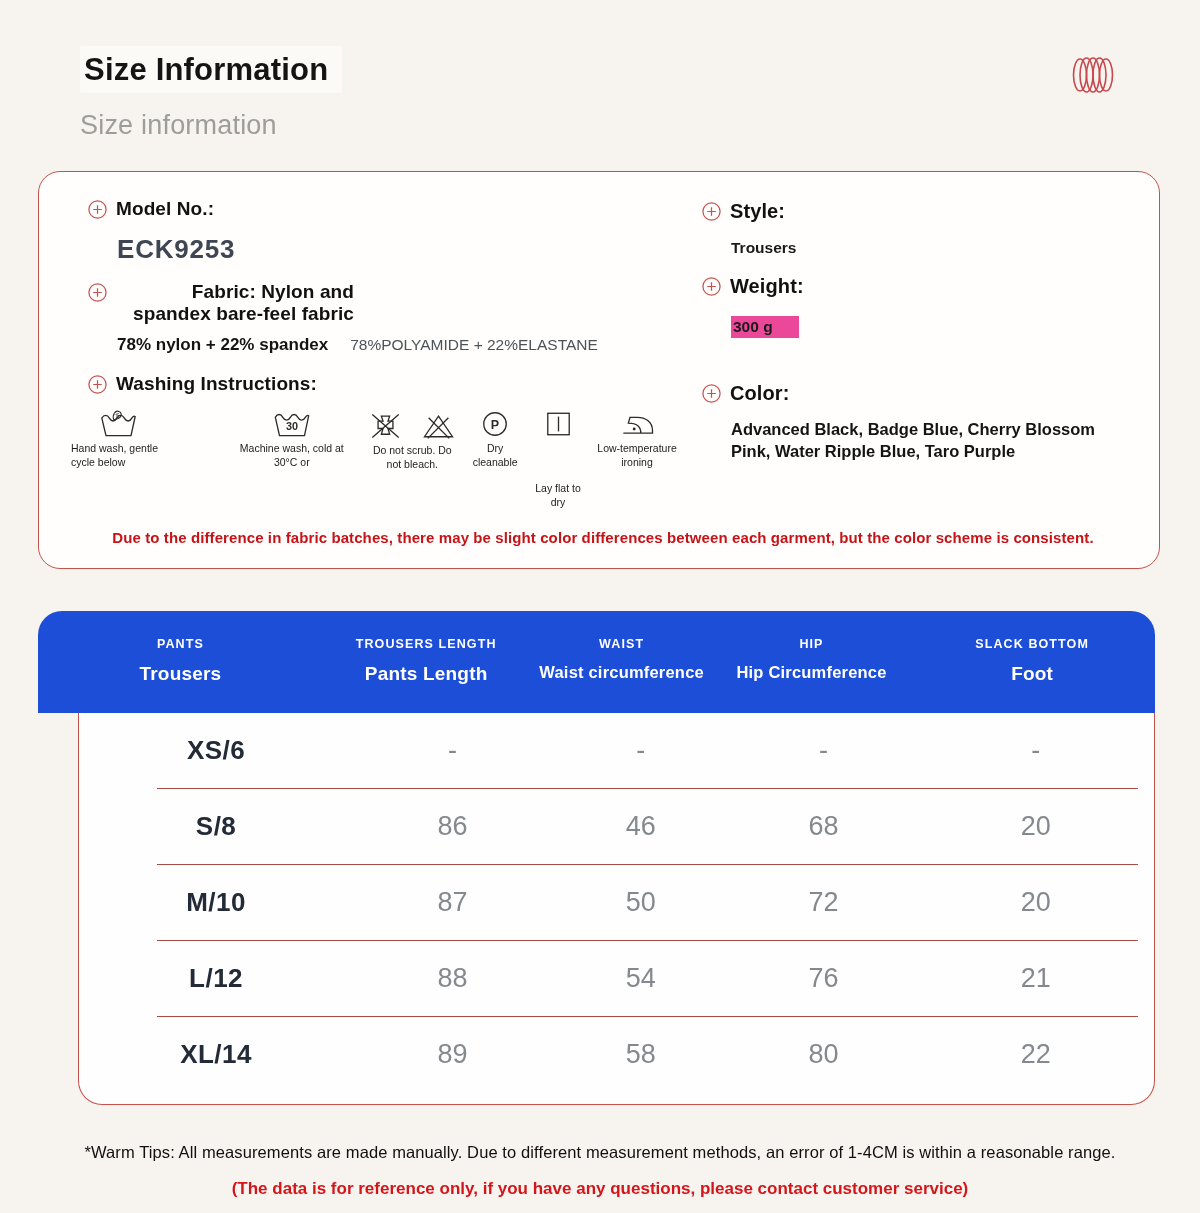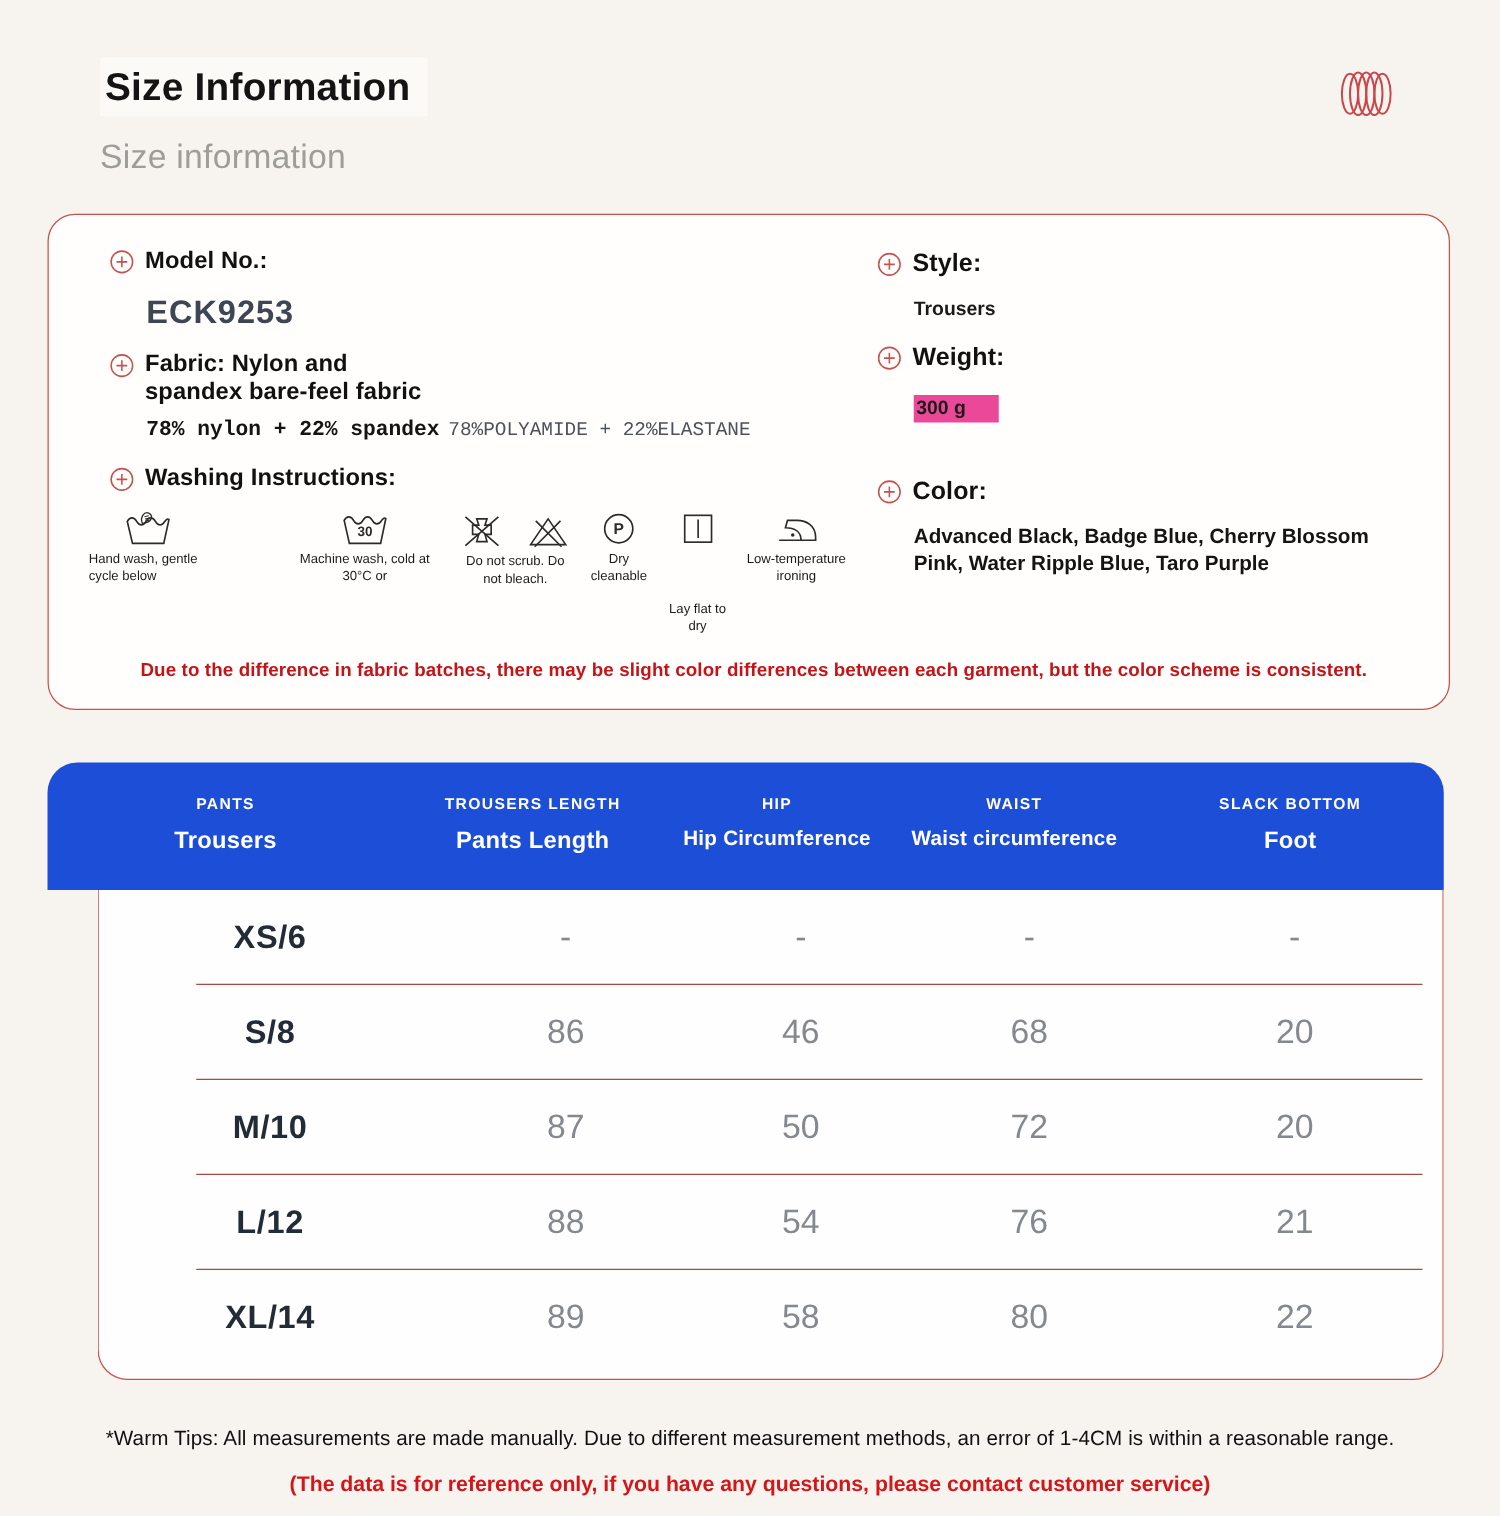--- a/index.html
+++ b/index.html
@@ -16,23 +16,23 @@
 
   
   .info-card { margin:30px 40px 0 38px; background:#fffefd; border:1px solid #c4524b;
     border-radius:22px; padding:26px 40px 16px 48px;
     display:grid; grid-template-columns:590px 1fr; column-gap:24px; }
   .field { display:flex; align-items:flex-start; gap:8px; }
   .plus { flex:0 0 21px; width:21px; height:21px; margin-top:1px; }
   .field-label { font-size:19px; font-weight:700; color:#111; line-height:1.16; letter-spacing:.1px; }
   .field-label.big { font-size:20px; }
   .model-value { margin:14px 0 0 30px; font-size:26px; font-weight:600; color:#3e4654; letter-spacing:.8px; }
-  .fabric-field { margin-top:16px; }
+  .fabric-field { margin-top:16px;text-align:right; }
   .fabric-field .field-label { max-width:238px; }
-  .composition { margin:10px 0 0 30px; display:flex; align-items:flex-start; gap:7px; white-space:nowrap;font-family:Liberation Mono, monospace; }
+  .composition { margin:10px 0 0 30px; display:flex; align-items:center; gap:22px; white-space:nowrap; }
   .comp-bold { font-size:17px; font-weight:700; color:#141414; }
   .comp-alt { font-size:15.5px; font-weight:400; color:#4d5257; }
   .washing-field { margin-top:18px; }
 
   .wash-row { margin:14px 0 0 -16px; display:flex; align-items:flex-start; gap:16px; }
   .wash-item { display:flex; flex-direction:column; align-items:center; }
   .wash-icons { display:flex; align-items:flex-end; gap:20px; height:32px; }
   .wicon { height:30px; display:block; }
   .wcap { margin-top:3px; font-size:10.5px; line-height:1.3; color:#1c1c1c; text-align:center; }
   .wcap.left { text-align:left; align-self:flex-start; }
@@ -243,26 +243,26 @@
     <div class="thead">
       <div class="th">
         <div class="th-caps">PANTS</div>
         <div class="th-label">Trousers</div>
       </div>
       <div class="th">
         <div class="th-caps">TROUSERS LENGTH</div>
         <div class="th-label">Pants Length</div>
       </div>
       <div class="th">
+        <div class="th-caps">WAIST</div>
+        <div class="th-label small">Waist circumference</div>
+      </div>
+      <div class="th">
         <div class="th-caps">HIP</div>
         <div class="th-label small">Hip Circumference</div>
-      </div>
-      <div class="th">
-        <div class="th-caps">WAIST</div>
-        <div class="th-label small">Waist circumference</div>
       </div>
       <div class="th">
         <div class="th-caps">SLACK BOTTOM</div>
         <div class="th-label">Foot</div>
       </div>
     </div>
 
     <div class="tbody">
       <div class="trow">
         <div class="td-size">XS/6</div>

